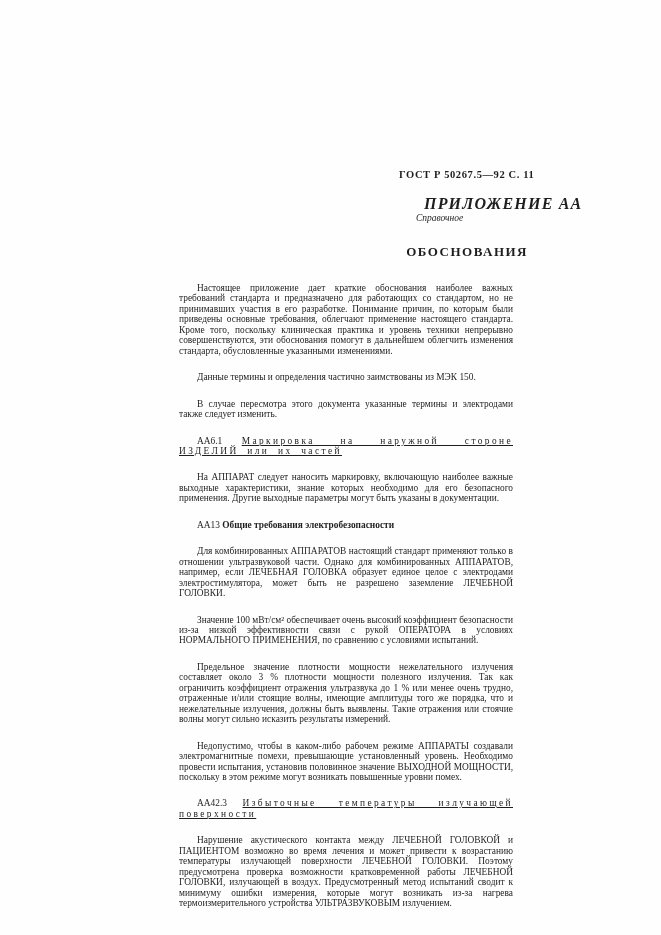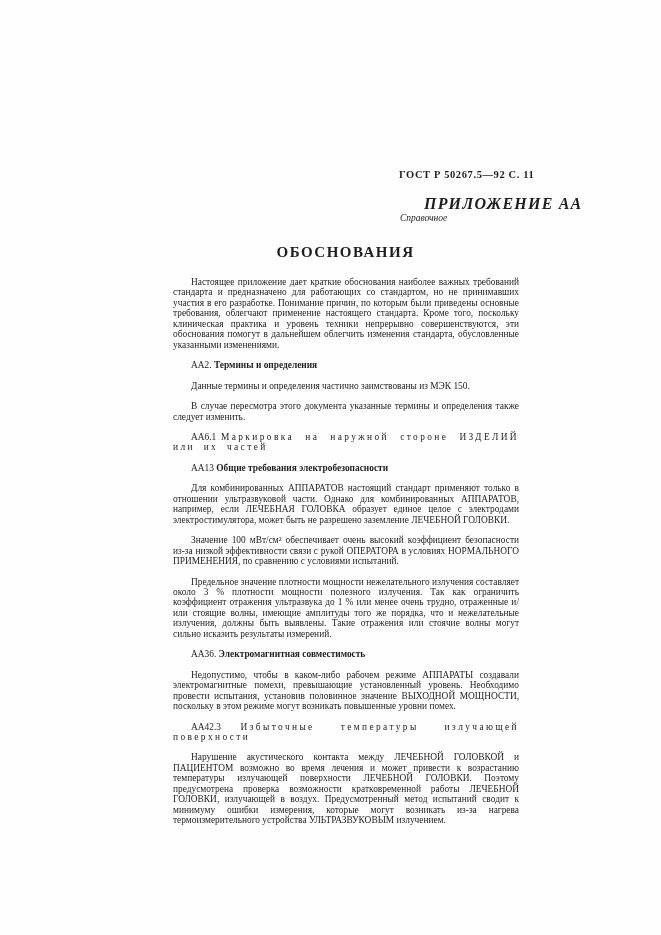--- a/index.html
+++ b/index.html
@@ -27,69 +27,69 @@
     position: absolute;
     left: 424px; top: 195px;
     font-size: 16px;
     font-style: italic;
     font-weight: 600;
     letter-spacing: 1.2px;
     white-space: nowrap;
   }
   .annex-subtitle {
     position: absolute;
-    left: 400px; top: 213px;
+    left: 416px; top: 213px;
     font-size: 9.5px;
     font-style: italic;
     white-space: nowrap;
   }
   .doc-title {
     position: absolute;
     left: 163px; top: 244px;
     width: 365px;
-    text-align: center;
-    font-size: 15px;
+    text-align: right;
+    font-size: 13px;
     font-weight: bold;
     letter-spacing: 1.5px;
   }
   .doc-body {
     position: absolute;
     left: 163px; top: 267px;
     width: 366px;
     font-size: 9.4px;
     line-height: 10.45px;
     text-align: justify;
   }
   .doc-body p {
-    margin: 10px;
+    margin: 16px;
     text-indent: 18px;
   }
   .heading .prefix { font-weight: normal; }
   .heading .title-bold { font-weight: bold; }
   .heading .title-spaced {
     letter-spacing: 2.4px;
     word-spacing: 4px;
+    text-decoration: underline;
   }
 </style>
 </head>
 <body>
 
 <div class="page">
   <div class="doc-header">ГОСТ Р 50267.5—92 С. 11</div>
   <div class="annex-title">ПРИЛОЖЕНИЕ АА</div>
   <div class="annex-subtitle">Справочное</div>
   <div class="doc-title">ОБОСНОВАНИЯ</div>
   <div class="doc-body" id="doc-body">
       <p>Настоящее приложение дает краткие обоснования наиболее важных требований стандарта и предназначено для работающих со стандартом, но не принимавших участия в его разработке. Понимание причин, по которым были приведены основные требования, облегчают применение настоящего стандарта. Кроме того, поскольку клиническая практика и уровень техники непрерывно совершенствуются, эти обоснования помогут в дальнейшем облегчить изменения стандарта, обусловленные указанными изменениями.</p>
-      <p class="heading"><span class="prefix">АА2. </span><span class="title-bold">Термины и определения</span></p>
       <p>Данные термины и определения частично заимствованы из МЭК 150.</p>
-      <p>В случае пересмотра этого документа указанные термины и определения также следует изменить.</p>
+      <p>В случае пересмотра этого документа указанные термины и электродами также следует изменить.</p>
       <p class="heading"><span class="prefix">АА6.1 </span><span class="title-spaced">Маркировка на наружной стороне ИЗДЕЛИЙ или их частей</span></p>
+      <p>На АППАРАТ следует наносить маркировку, включающую наиболее важные выходные характеристики, знание которых необходимо для его безопасного применения. Другие выходные параметры могут быть указаны в документации.</p>
       <p class="heading"><span class="prefix">АА13 </span><span class="title-bold">Общие требования электробезопасности</span></p>
       <p>Для комбинированных АППАРАТОВ настоящий стандарт применяют только в отношении ультразвуковой части. Однако для комбинированных АППАРАТОВ, например, если ЛЕЧЕБНАЯ ГОЛОВКА образует единое целое с электродами электростимулятора, может быть не разрешено заземление ЛЕЧЕБНОЙ ГОЛОВКИ.</p>
       <p>Значение 100 мВт/см² обеспечивает очень высокий коэффициент безопасности из-за низкой эффективности связи с рукой ОПЕРАТОРА в условиях НОРМАЛЬНОГО ПРИМЕНЕНИЯ, по сравнению с условиями испытаний.</p>
       <p>Предельное значение плотности мощности нежелательного излучения составляет около 3 % плотности мощности полезного излучения. Так как ограничить коэффициент отражения ультразвука до 1 % или менее очень трудно, отраженные и/или стоящие волны, имеющие амплитуды того же порядка, что и нежелательные излучения, должны быть выявлены. Такие отражения или стоячие волны могут сильно исказить результаты измерений.</p>
-      <p class="heading"><span class="prefix">АА36. </span><span class="title-bold">Электромагнитная совместимость</span></p>
       <p>Недопустимо, чтобы в каком-либо рабочем режиме АППАРАТЫ создавали электромагнитные помехи, превышающие установленный уровень. Необходимо провести испытания, установив половинное значение ВЫХОДНОЙ МОЩНОСТИ, поскольку в этом режиме могут возникать повышенные уровни помех.</p>
       <p class="heading"><span class="prefix">АА42.3 </span><span class="title-spaced">Избыточные температуры излучающей поверхности</span></p>
       <p>Нарушение акустического контакта между ЛЕЧЕБНОЙ ГОЛОВКОЙ и ПАЦИЕНТОМ возможно во время лечения и может привести к возрастанию температуры излучающей поверхности ЛЕЧЕБНОЙ ГОЛОВКИ. Поэтому предусмотрена проверка возможности кратковременной работы ЛЕЧЕБНОЙ ГОЛОВКИ, излучающей в воздух. Предусмотренный метод испытаний сводит к минимуму ошибки измерения, которые могут возникать из-за нагрева термоизмерительного устройства УЛЬТРАЗВУКОВЫМ излучением.</p>
     </div>
 </div>
 
 </body></html>

